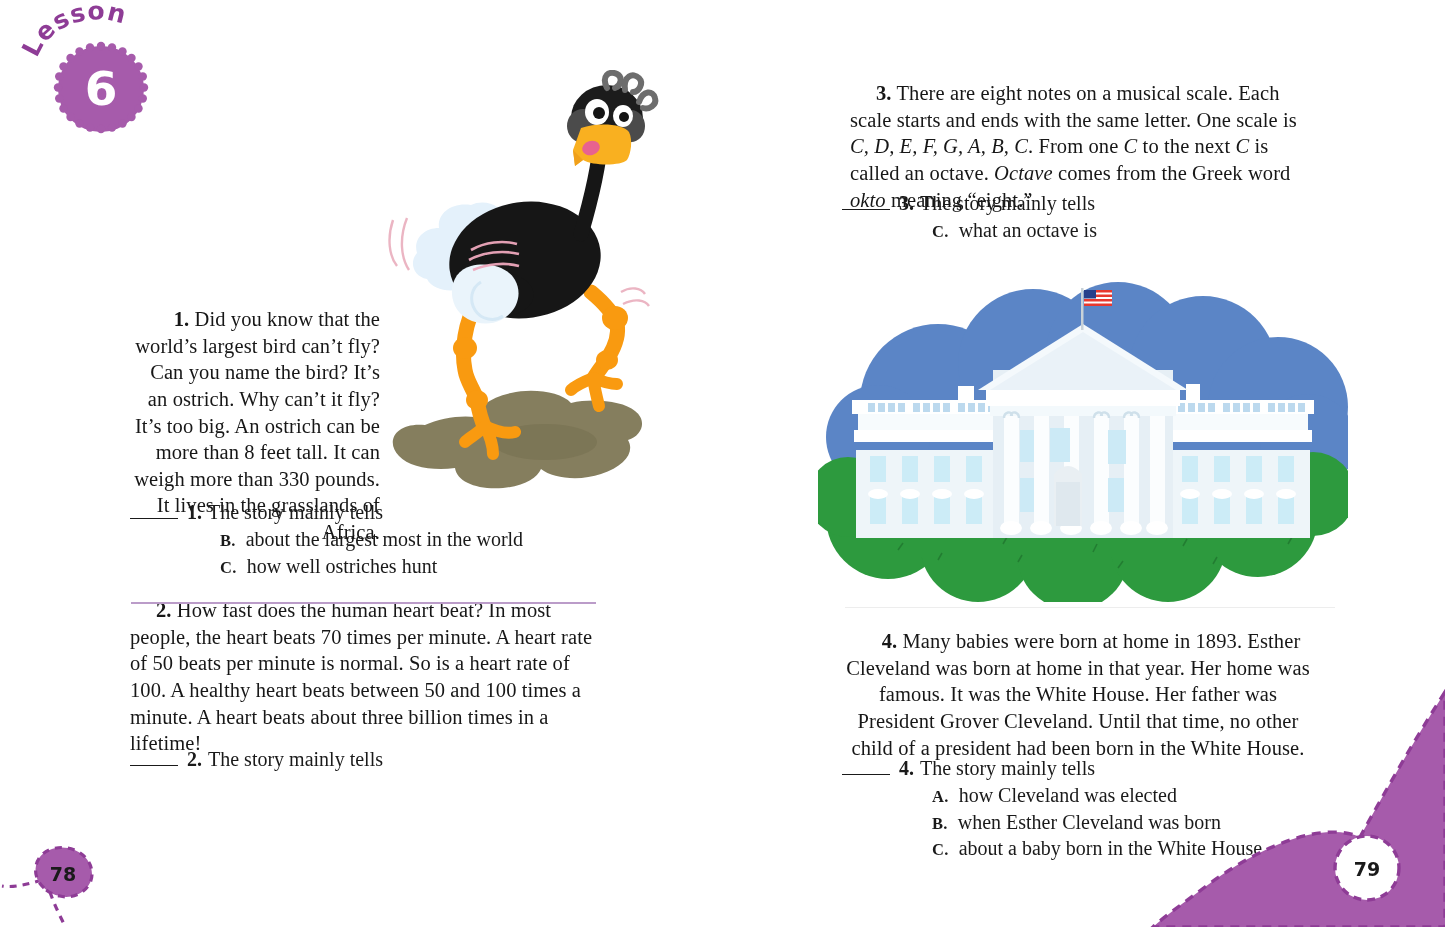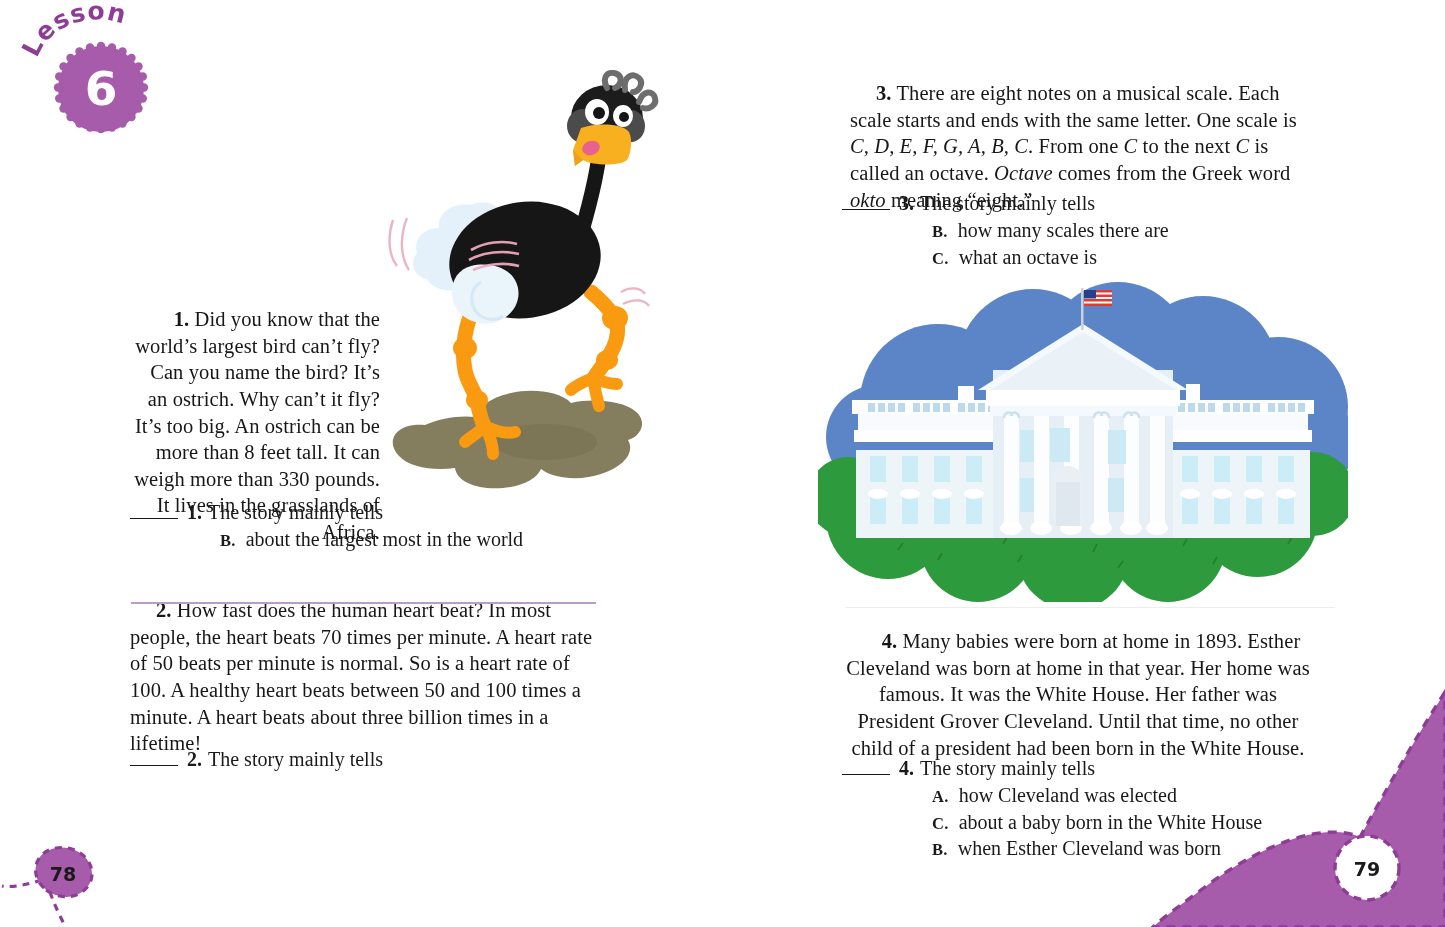--- a/index.html
+++ b/index.html
@@ -383,20 +383,24 @@
       <div class="qstem">
         <span class="blank"></span>
         <span class="qnum">1.</span>
         <span>The story mainly tells</span>
       </div>
       <div class="opts">
         <div class="opt">
           <span class="optletter">B.</span>
           <span>about the largest most in the world</span>
         </div>
+        <div class="opt">
+          <span class="optletter">C.</span>
+          <span>how well ostriches hunt</span>
+        </div>
       </div>
     </div>
 
     <div class="para" style="position:absolute;top:585px;left:10px;width:466px;margin-top:12px;">
       <span class="num">2.</span>
       <span>How fast does the human heart beat? In most people, the heart beats 70 times per minute. A heart rate of 50 beats per minute is normal. So is a heart rate of 100. A healthy heart beats between 50 and 100 times a minute. A heart beats about three billion times in a lifetime!</span>
     </div>
 
     <div class="qblock" style="position:absolute;top:746px;left:10px;width:440px;">
       <div class="qstem">
@@ -415,24 +419,20 @@
     </div>
 
     <div class="qblock" style="position:absolute;top:190px;left:6px;width:420px;">
       <div class="qstem">
         <span class="blank"></span>
         <span class="qnum">3.</span>
         <span>The story mainly tells</span>
       </div>
       <div class="opts">
         <div class="opt">
-          <span class="optletter">B.</span>
-          <span>how many scales there are</span>
-        </div>
-        <div class="opt">
           <span class="optletter">C.</span>
           <span>what an octave is</span>
         </div>
       </div>
     </div>
 
     <div class="para" style="position:absolute;top:628px;left:6px;width:472px;text-align:center;">
       <span class="num">4.</span>
       <span>Many babies were born at home in 1893. Esther Cleveland was born at home in that year. Her home was famous. It was the White House. Her father was President Grover Cleveland. Until that time, no other child of a president had been born in the White House.</span>
     </div>
@@ -442,26 +442,26 @@
         <span class="blank"></span>
         <span class="qnum">4.</span>
         <span>The story mainly tells</span>
       </div>
       <div class="opts">
         <div class="opt">
           <span class="optletter">A.</span>
           <span>how Cleveland was elected</span>
         </div>
         <div class="opt">
+          <span class="optletter">B.</span>
+          <span>when Esther Cleveland was born</span>
+        </div>
+        <div class="opt">
           <span class="optletter">C.</span>
           <span>about a baby born in the White House</span>
-        </div>
-        <div class="opt">
-          <span class="optletter">B.</span>
-          <span>when Esther Cleveland was born</span>
         </div>
       </div>
     </div>
   </div>
 
   <div class="divider-purple"></div>
   <div class="divider-gray"></div>
 
   <svg class="pagenum-left" viewBox="0 0 140 90">
     <g stroke="#8e3c96" stroke-width="3.2" stroke-dasharray="7 6" fill="none">

